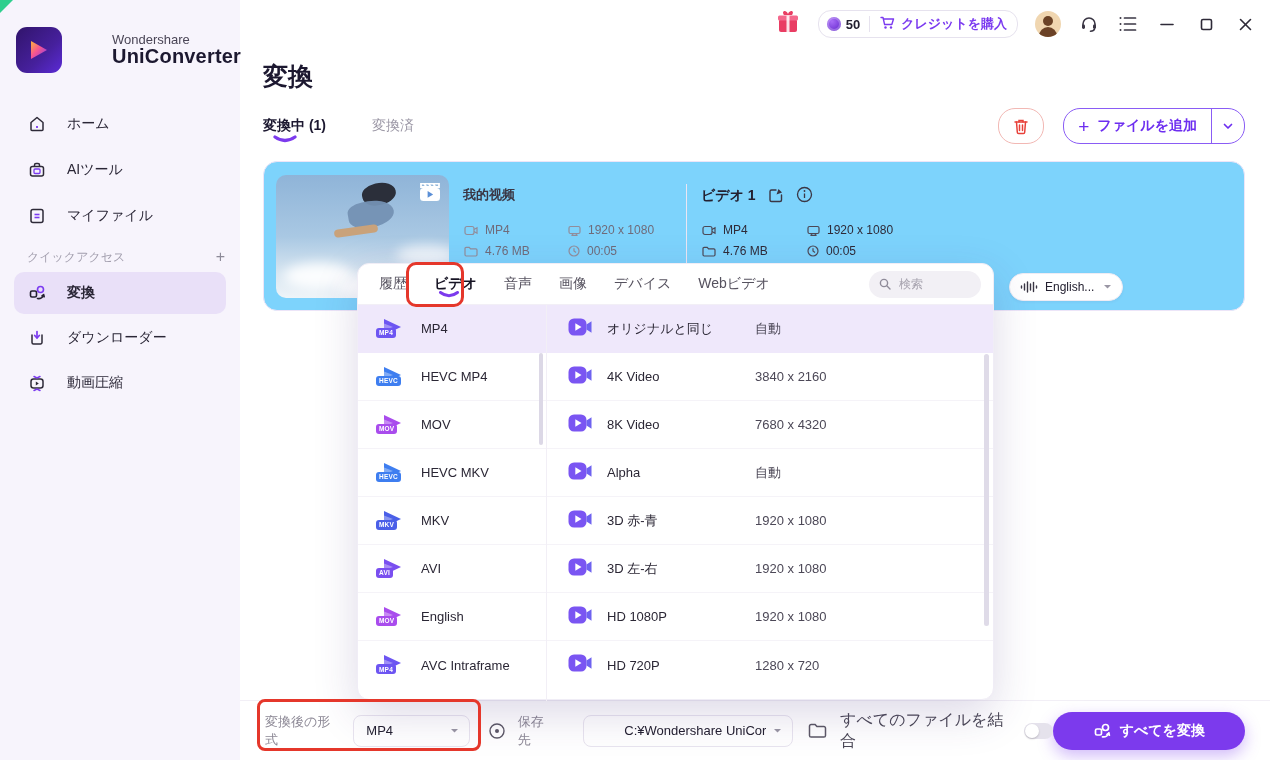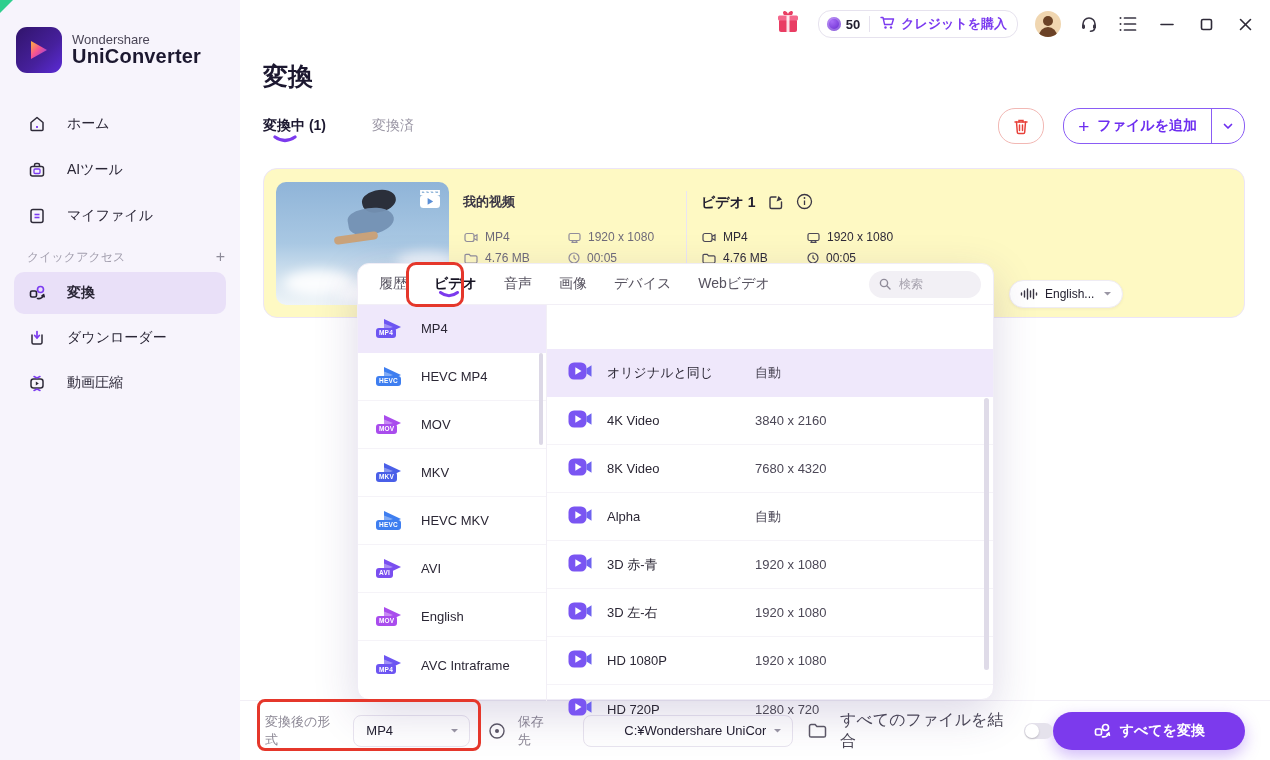--- a/index.html
+++ b/index.html
@@ -4,21 +4,21 @@
 <style>
   html,body{margin:0;padding:0;}
   body{width:1270px;height:760px;font-family:"Liberation Sans","DejaVu Sans",sans-serif;background:#fff;color:#232030;overflow:hidden;}
   #app{position:relative;width:1270px;height:760px;background:#fff;}
   .corner-ribbon{position:absolute;left:0;top:0;width:0;height:0;border-top:13px solid #2fcf8e;border-right:13px solid transparent;z-index:90;}
 
   
   .sidebar{position:absolute;left:0;top:0;width:240px;height:760px;background:#f7f4fc;}
   .logo-row{position:absolute;left:16px;top:27px;display:flex;align-items:center;gap:10px;}
   .logo-mark{width:46px;height:46px;border-radius:11px;background:linear-gradient(135deg,#31146b 0%,#46209c 60%,#5b2bd6 100%);display:flex;align-items:center;justify-content:center;}
-  .brand{line-height:1.05;}
+  .brand{line-height:1.05;margin-left:40px;}
   .brand .b1{font-size:13px;color:#4a4556;}
   .brand .b2{font-size:20px;font-weight:700;color:#1c1830;letter-spacing:.2px;}
   .side-item{position:absolute;left:14px;width:212px;height:42px;display:flex;align-items:center;gap:20px;padding-left:13px;box-sizing:border-box;border-radius:10px;font-size:14px;color:#2a2636;cursor:default;}
   .side-item.active{background:#e9e0f8;font-weight:700;}
   .side-section{position:absolute;left:27px;width:198px;display:flex;align-items:center;justify-content:space-between;font-size:12px;color:#a39fae;}
   .sicon{width:20px;height:20px;flex:0 0 20px;display:flex;align-items:center;justify-content:center;}
 
   
   .titlebar{position:absolute;right:14px;top:9px;height:30px;display:flex;align-items:center;gap:17px;z-index:5;}
   .credit-pill{display:flex;align-items:center;height:26px;border:1px solid #e6e2ee;border-radius:13px;background:#fff;overflow:hidden;}
@@ -40,21 +40,21 @@
 
   .toolbar{position:absolute;top:108px;right:25px;display:flex;align-items:center;gap:19px;}
   .fast-btn{display:flex;align-items:center;gap:7px;height:34px;padding:0 14px;border-radius:17px;background:#fdecec;color:#e8413a;font-size:14px;font-weight:700;}
   .trash-btn{width:44px;height:34px;border-radius:17px;border:1px solid #f2b8b4;background:#fff;display:flex;align-items:center;justify-content:center;}
   .add-btn{display:flex;align-items:stretch;height:34px;border-radius:17px;border:1px solid #8a5cf5;background:#fff;overflow:hidden;}
   .add-main{display:flex;align-items:center;gap:8px;padding:0 14px;color:#6d2ef0;font-size:14px;font-weight:700;}
   .add-div{width:1px;background:#8a5cf5;}
   .add-caret{display:flex;align-items:center;justify-content:center;width:32px;}
 
   
-  .card{position:absolute;left:263px;top:168px;width:982px;height:150px;background:#fef9c3;border:1px solid #ece5f8;border-radius:14px;box-sizing:border-box;z-index:1;}
+  .card{position:absolute;left:263px;top:161px;width:982px;height:150px;background:#7dd3fc;border:1px solid #ece5f8;border-radius:14px;box-sizing:border-box;z-index:1;}
   .thumb{position:absolute;left:12px;top:13px;width:173px;height:123px;border-radius:10px;overflow:hidden;background:linear-gradient(180deg,#93b7da 0%,#a9c8e3 45%,#coded 70%,#dce9f3 85%,#eef4f8 100%);}
   .thumb .sky{position:absolute;inset:0;background:linear-gradient(180deg,#8fb4d8 0%,#a9c8e3 50%,#d8e6f1 80%,#eef4f8 100%);}
   .cloud{position:absolute;background:#fff;border-radius:50%;filter:blur(6px);opacity:.9;}
   .p-torso{position:absolute;left:86px;top:8px;width:34px;height:22px;background:#2b2f3a;border-radius:45% 55% 50% 50%;transform:rotate(-14deg);}
   .p-legs{position:absolute;left:72px;top:26px;width:46px;height:26px;background:#7491b3;border-radius:40% 60% 55% 45%;transform:rotate(-10deg);opacity:.95;}
   .p-board{position:absolute;left:58px;top:52px;width:44px;height:8px;background:#c9a27a;border-radius:4px;transform:rotate(-8deg);}
   .clip-badge{position:absolute;right:8px;top:8px;}
   .meta-name{position:absolute;font-size:13px;font-weight:700;color:#3a3644;}
   .meta-item{position:absolute;display:flex;align-items:center;gap:7px;font-size:12px;color:#6f6b7a;}
   .v-div{position:absolute;left:422px;top:22px;width:1px;height:104px;background:#eae5f3;}
@@ -65,21 +65,21 @@
   .panel{position:absolute;left:357px;top:263px;width:637px;height:437px;background:#fff;border:1px solid #f0edf6;border-radius:12px;box-shadow:0 14px 44px rgba(64,42,120,.18);z-index:10;box-sizing:border-box;}
   .panel-tabs{display:flex;align-items:center;gap:27px;height:40px;padding:0 12px 0 21px;border-bottom:1px solid #f2eff6;font-size:14px;color:#56525f;}
   .ptab{position:relative;}
   .ptab.active{color:#171424;font-weight:700;}
   .ptab .underline{position:absolute;left:4px;bottom:-9px;}
   .panel-search{margin-left:auto;display:flex;align-items:center;gap:6px;width:112px;height:27px;background:#f2f0f5;border-radius:14px;padding:0 10px;box-sizing:border-box;}
   .panel-search input{border:none;outline:none;background:transparent;width:70px;font-size:12px;color:#555;font-family:inherit;}
   .panel-search input::placeholder{color:#a6a2ae;}
   .panel-body{display:flex;height:396px;}
   .fmt-col{width:188px;border-right:1px solid #f2eff6;position:relative;}
-  .preset-col{flex:1;position:relative;margin-top:44px;}
+  .preset-col{flex:1;position:relative;}
   .fmt-row{display:flex;align-items:center;gap:13px;height:48px;padding-left:20px;border-bottom:1px solid #f5f3f8;box-sizing:border-box;font-size:13px;color:#2b2735;}
   .fmt-row.selected{background:#efe8fb;border-bottom-color:#efe8fb;}
   .fmt-glyph{position:relative;width:30px;height:26px;flex:0 0 30px;}
   .fmt-glyph svg{position:absolute;left:4px;top:1px;}
   .fmt-badge{position:absolute;left:-2px;top:12px;font-size:6.5px;font-weight:700;color:#fff;padding:1.5px 3px;border-radius:3px;letter-spacing:.2px;}
   .preset-row{display:flex;align-items:center;height:48px;padding-left:21px;border-bottom:1px solid #f5f3f8;box-sizing:border-box;}
   .preset-row.selected{background:#efe8fb;border-bottom-color:#efe8fb;}
   .preset-name{margin-left:15px;width:148px;font-size:13px;color:#2b2735;}
   .preset-res{font-size:13px;color:#4c4857;}
   .scrollbar{position:absolute;background:#dcd8e6;border-radius:3px;}
@@ -460,38 +460,38 @@
           <span class="fmt-glyph" style="color: rgb(169, 76, 237);">
             <svg width="22" height="20" viewBox="0 0 22 20">
                 <path d="M2 2 L19 10 L2 18 Z" fill="currentColor"></path>
                 <path d="M2 6.5 L11 10 L2 13.5 Z" fill="#fff" opacity=".35"></path>
               </svg>
             <span class="fmt-badge" style="background: rgb(169, 76, 237);">MOV</span>
           </span>
           <span>MOV</span>
         </div>
         <div class="fmt-row">
+          <span class="fmt-glyph" style="color: rgb(62, 126, 240);">
+            <svg width="22" height="20" viewBox="0 0 22 20">
+                <path d="M2 2 L19 10 L2 18 Z" fill="currentColor"></path>
+                <path d="M2 6.5 L11 10 L2 13.5 Z" fill="#fff" opacity=".35"></path>
+              </svg>
+            <span class="fmt-badge" style="background: rgb(62, 126, 240);">HEVC</span>
+          </span>
+          <span>HEVC MKV</span>
+        </div>
+        <div class="fmt-row">
           <span class="fmt-glyph" style="color: rgb(74, 95, 232);">
             <svg width="22" height="20" viewBox="0 0 22 20">
                 <path d="M2 2 L19 10 L2 18 Z" fill="currentColor"></path>
                 <path d="M2 6.5 L11 10 L2 13.5 Z" fill="#fff" opacity=".35"></path>
               </svg>
             <span class="fmt-badge" style="background: rgb(74, 95, 232);">MKV</span>
           </span>
           <span>MKV</span>
-        </div>
-        <div class="fmt-row">
-          <span class="fmt-glyph" style="color: rgb(62, 126, 240);">
-            <svg width="22" height="20" viewBox="0 0 22 20">
-                <path d="M2 2 L19 10 L2 18 Z" fill="currentColor"></path>
-                <path d="M2 6.5 L11 10 L2 13.5 Z" fill="#fff" opacity=".35"></path>
-              </svg>
-            <span class="fmt-badge" style="background: rgb(62, 126, 240);">HEVC</span>
-          </span>
-          <span>HEVC MKV</span>
         </div>
         <div class="fmt-row">
           <span class="fmt-glyph" style="color: rgb(122, 79, 240);">
             <svg width="22" height="20" viewBox="0 0 22 20">
                 <path d="M2 2 L19 10 L2 18 Z" fill="currentColor"></path>
                 <path d="M2 6.5 L11 10 L2 13.5 Z" fill="#fff" opacity=".35"></path>
               </svg>
             <span class="fmt-badge" style="background: rgb(122, 79, 240);">AVI</span>
           </span>
           <span>AVI</span>

